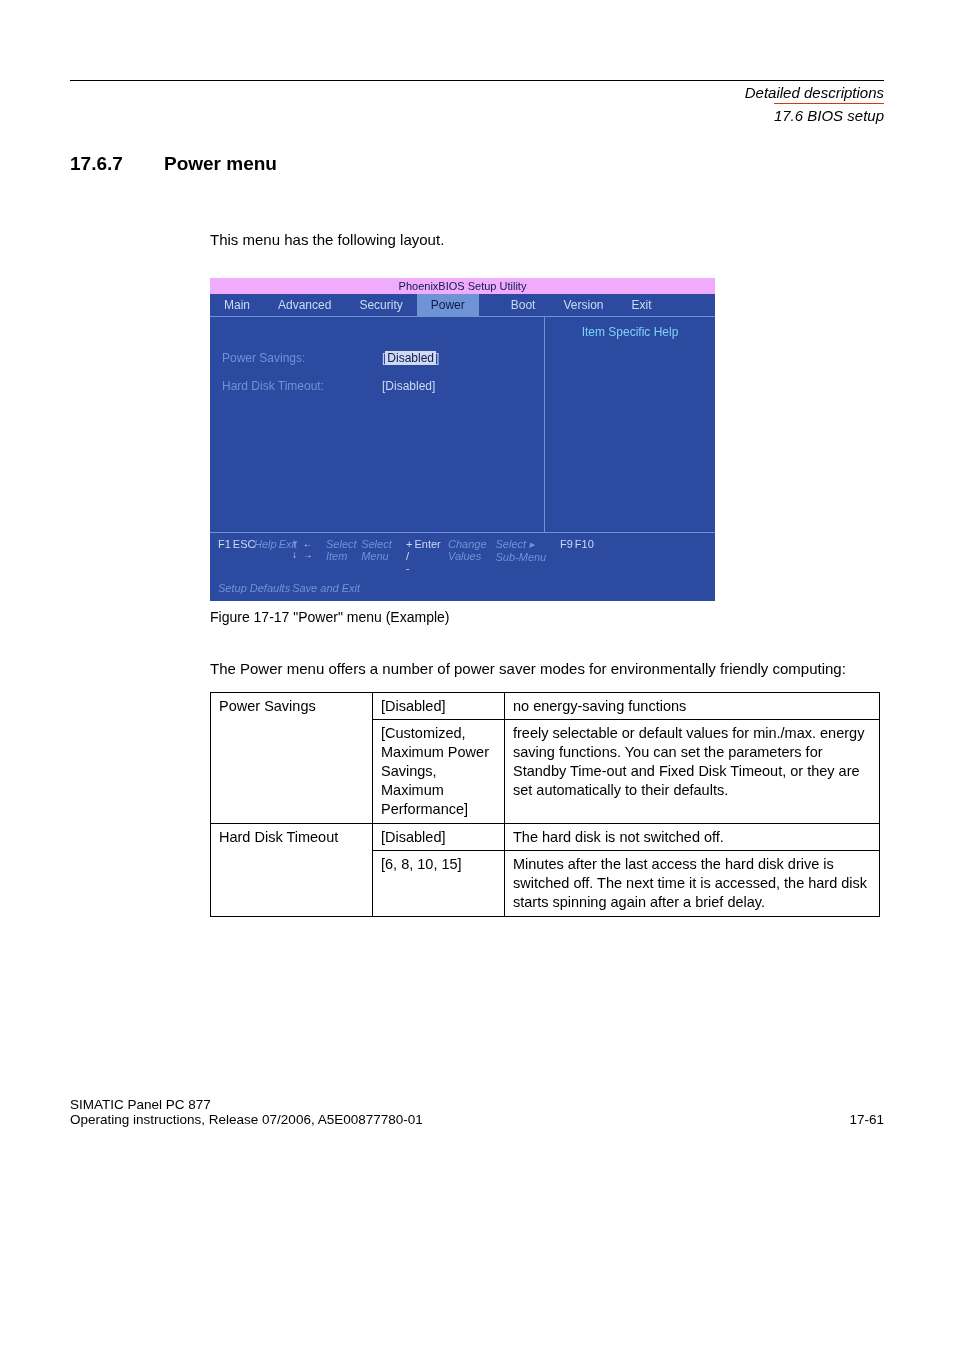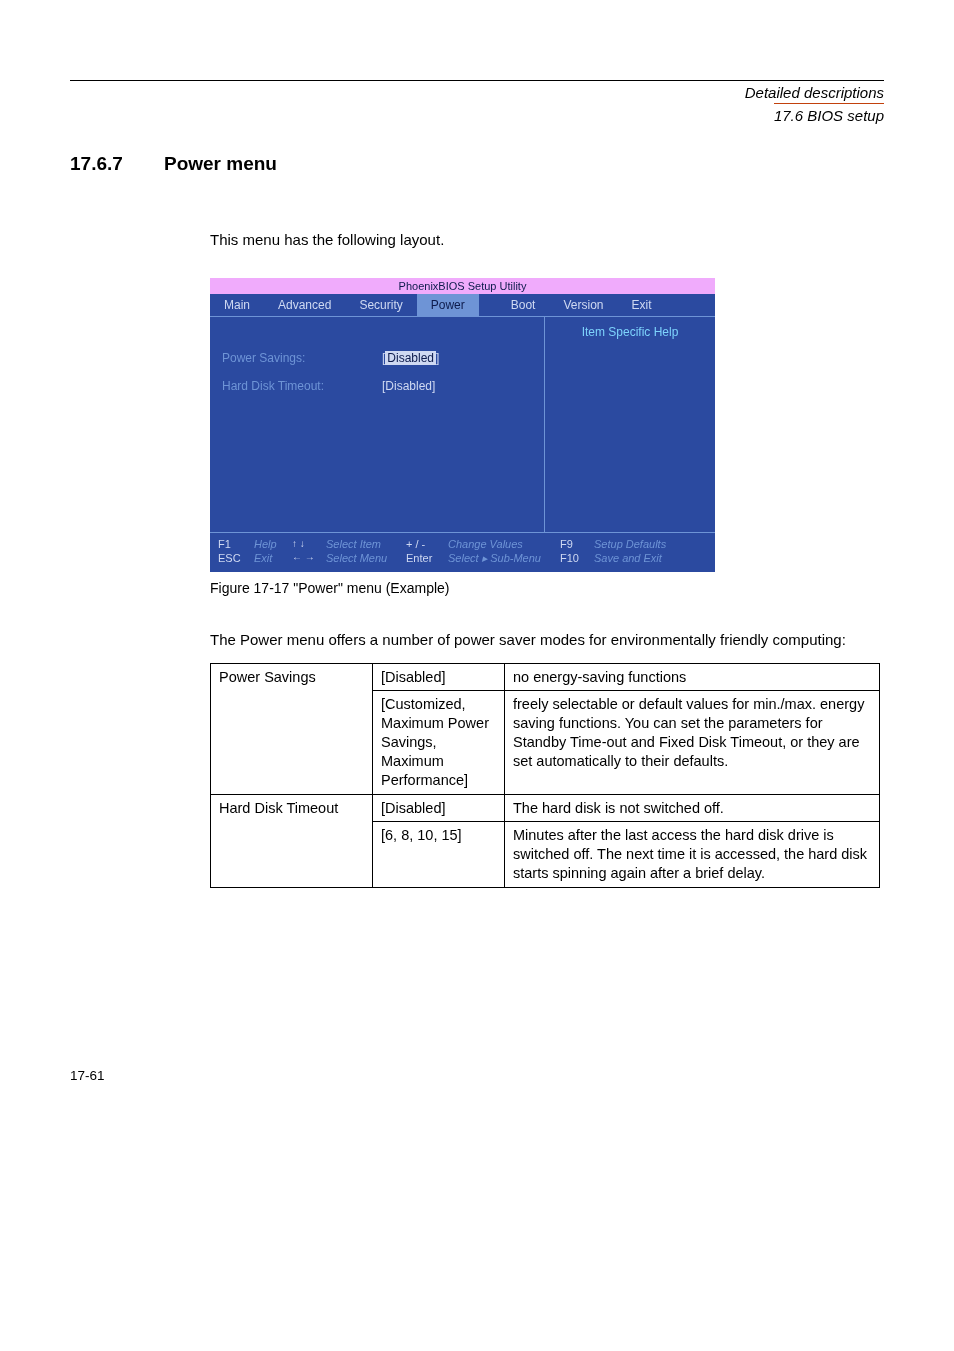--- a/index.html
+++ b/index.html
@@ -132,21 +132,21 @@
     background: #2b4aa0;
     color: #6e94d6;
     font-size: 11px;
     padding: 5px 8px 7px 8px;
     display: flex;
     gap: 8px;
     flex-wrap: wrap;
   }
   .bios-footer .fk { color: #cfd9f2; }
   .bios-footer .act { color: #6e94d6; font-style: italic; }
-  .bios-footer-col { display:flex; flex-direction:column; gap:2px; }
+  .bios-footer-col { display:flex; flex-direction:row; gap:2px; }
   .bios-arrow { font-size:10px; }
 
   .fig-caption {
     font-size: 14px;
     margin-top: 8px;
   }
 
   
   table.desc {
     border-collapse: collapse;
@@ -273,16 +273,20 @@
       </tr>
       <tr>
         <td class="col2">[6, 8, 10, 15]</td>
         <td>Minutes after the last access the hard disk drive is switched off. The next time it is accessed, the hard disk starts spinning again after a brief delay.</td>
       </tr>
     </tbody>
       </table>
   </div>
 
   <div class="footer">
+    <div>
+      <div>SIMATIC Panel PC 877</div>
+      <div>Operating instructions, Release 07/2006, A5E00877780-01</div>
+    </div>
     <div style="align-self:flex-end">17-61</div>
   </div>
 
 </div>
 
 </body></html>

